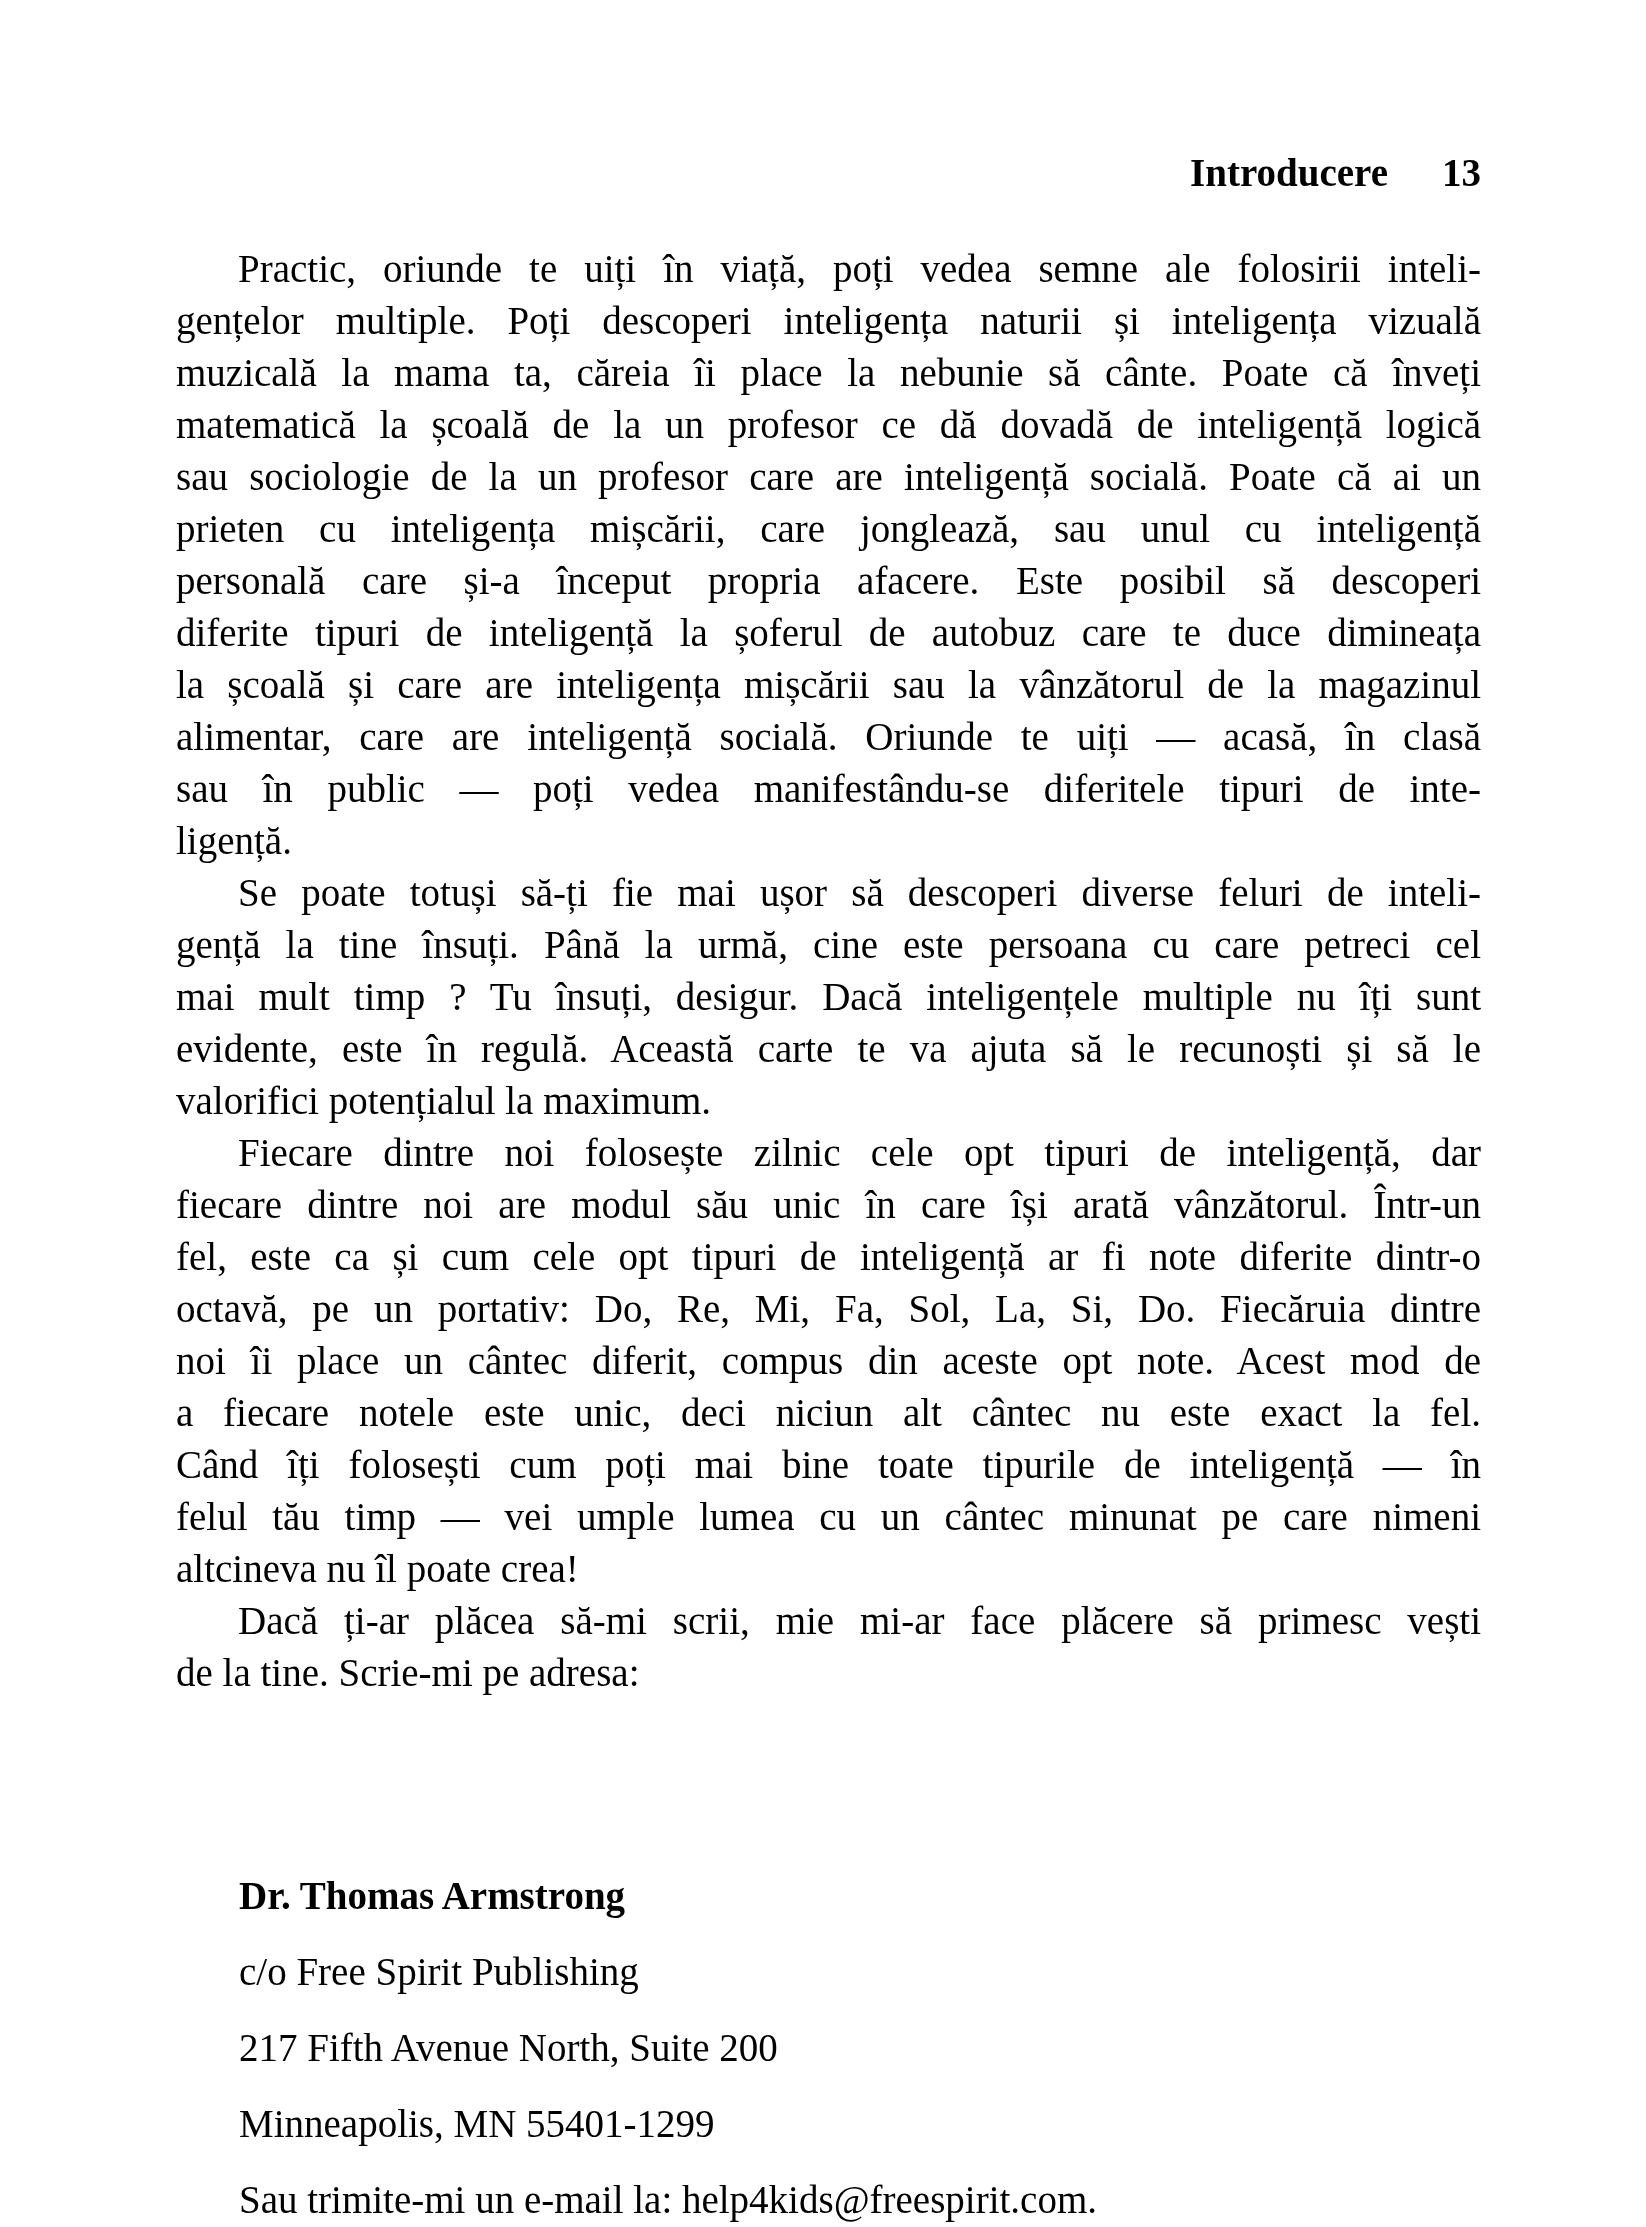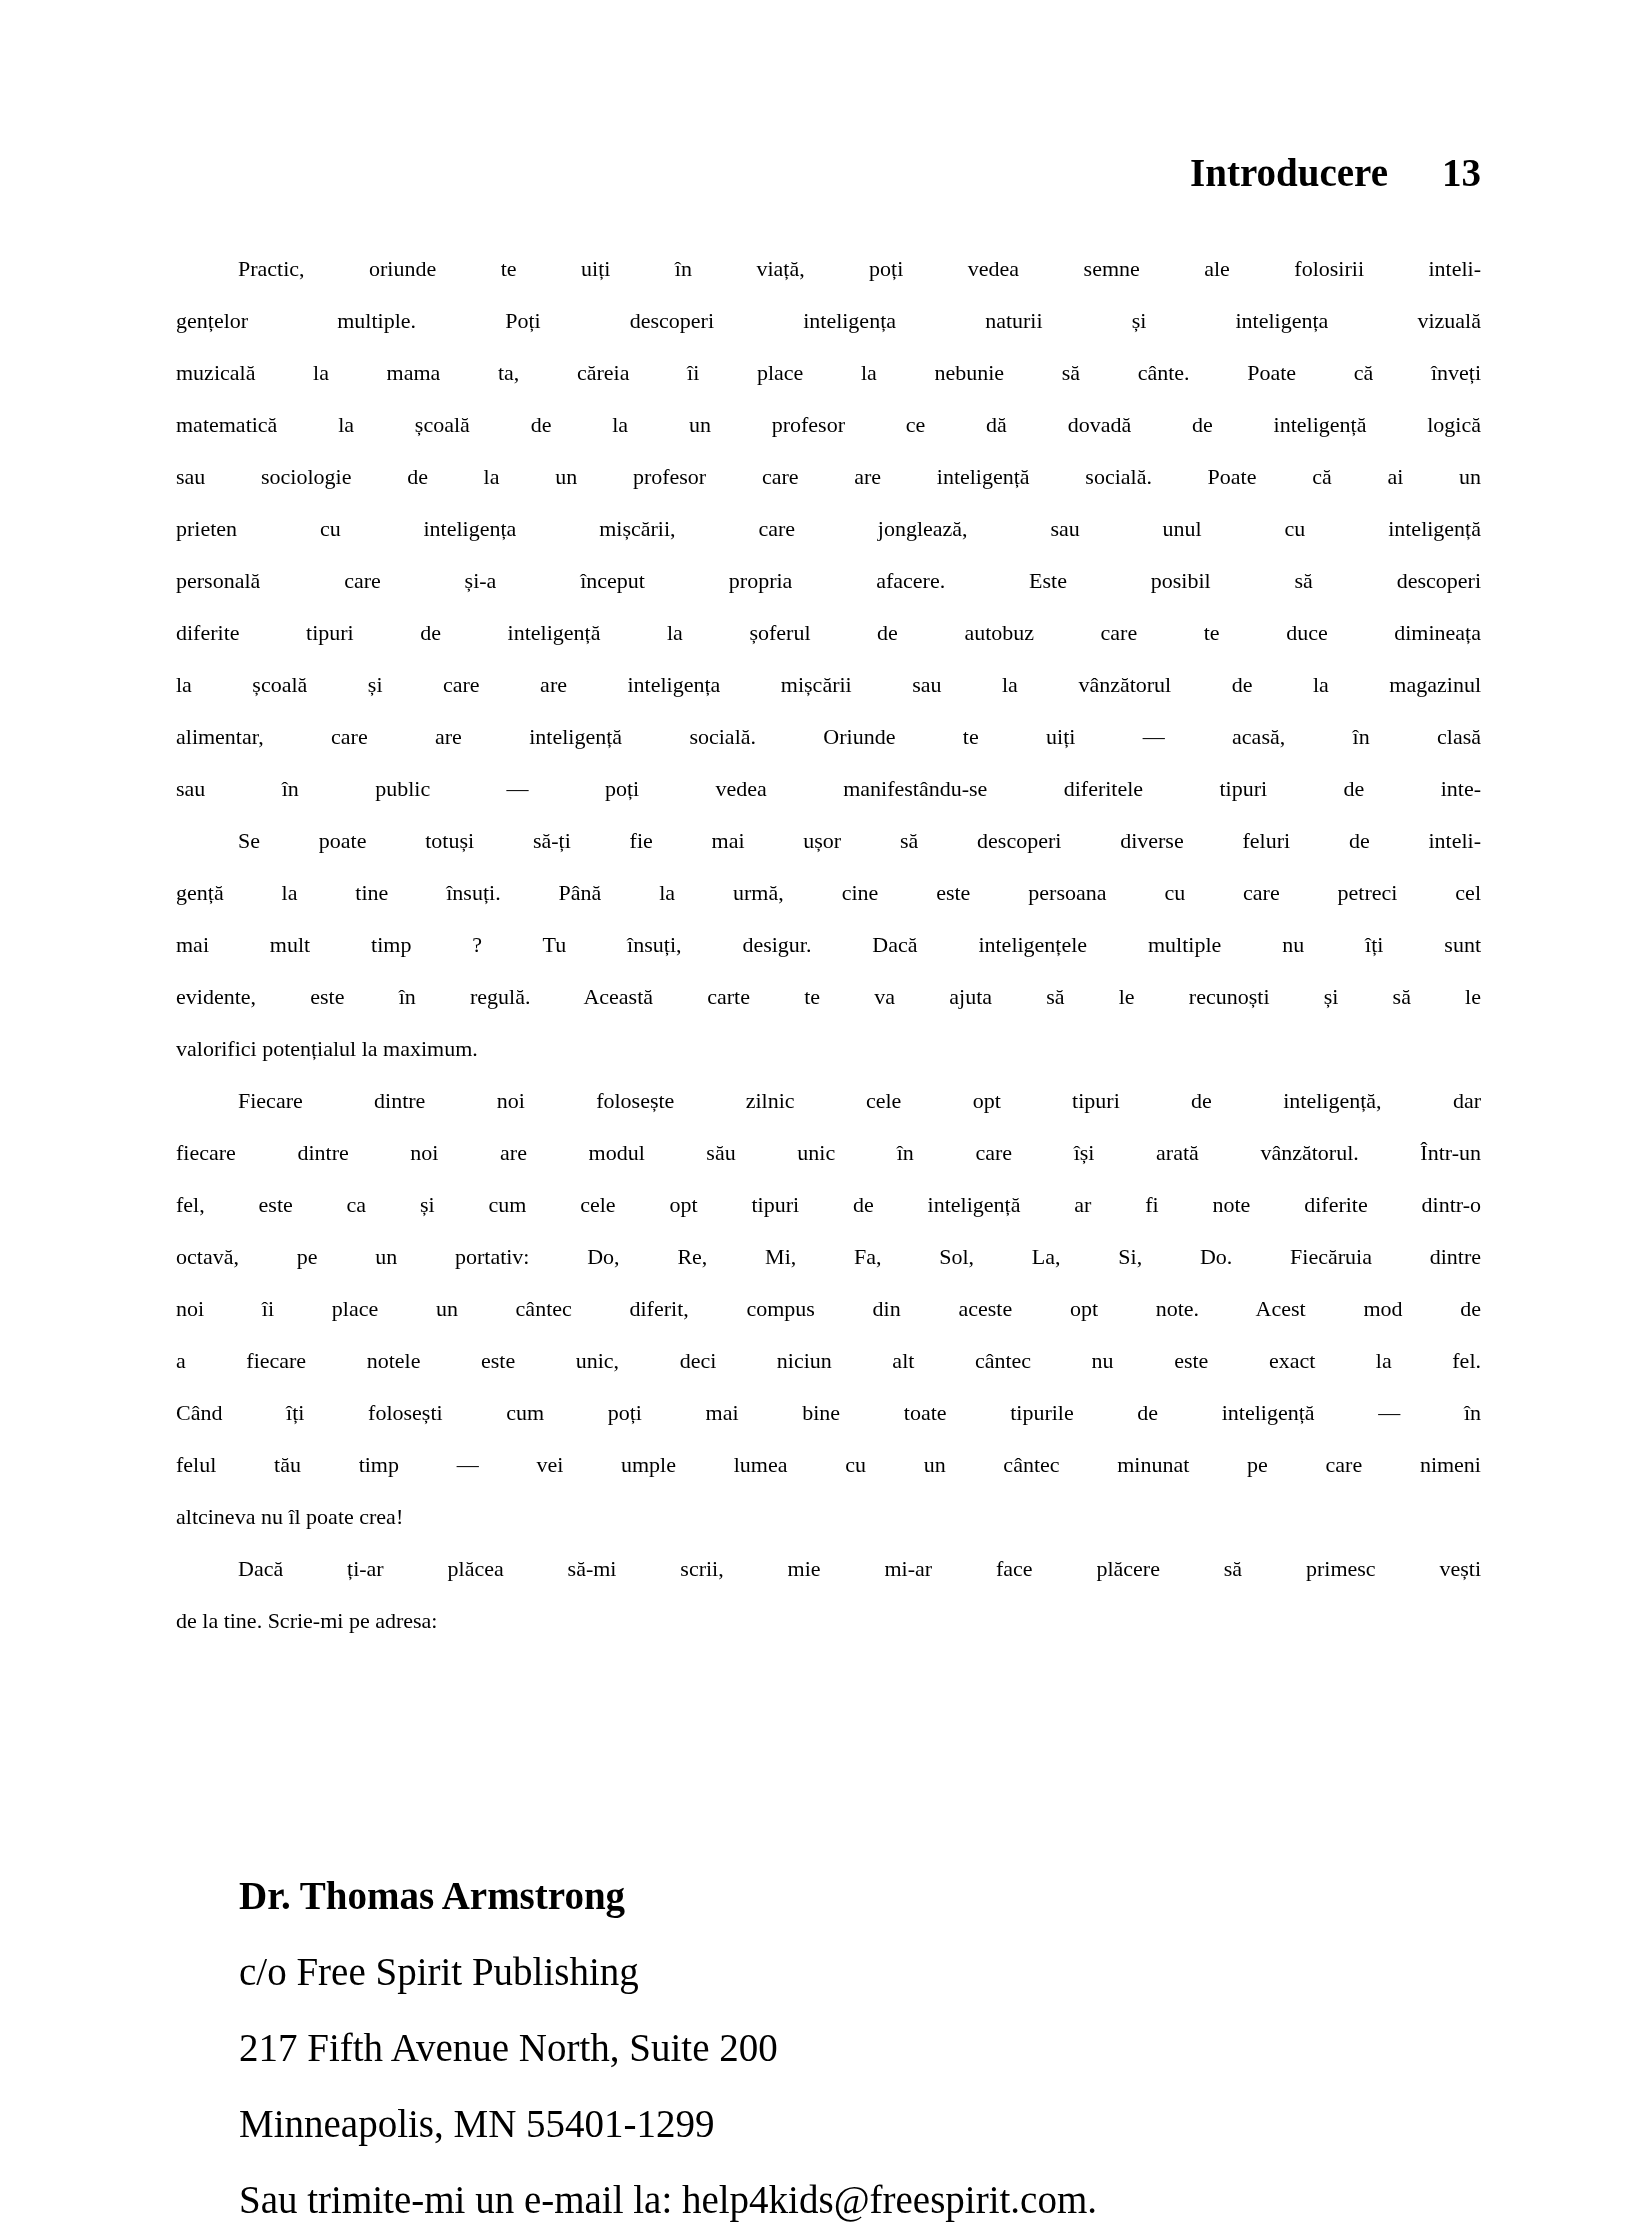--- a/index.html
+++ b/index.html
@@ -29,21 +29,21 @@
     white-space: nowrap;
   }
   .running-header .header-title {
     margin-right: 54px;
   }
   .body-text {
     position: absolute;
     top: 243px;
     left: 176px;
     width: 1305px;
-    font-size: 22px;
+    font-size: 39px;
     line-height: 52px;
   }
   .body-text .line {
     text-align: justify;
     text-align-last: justify;
     white-space: normal;
     height: 52px;
     overflow: visible;
   }
   .body-text .line.indent {
@@ -81,20 +81,21 @@
       <div class="line">gențelor multiple. Poți descoperi inteligența naturii și inteligența vizuală</div>
       <div class="line">muzicală la mama ta, căreia îi place la nebunie să cânte. Poate că înveți</div>
       <div class="line">matematică la școală de la un profesor ce dă dovadă de inteligență logică</div>
       <div class="line">sau sociologie de la un profesor care are inteligență socială. Poate că ai un</div>
       <div class="line">prieten cu inteligența mișcării, care jonglează, sau unul cu inteligență</div>
       <div class="line">personală care și-a început propria afacere. Este posibil să descoperi</div>
       <div class="line">diferite tipuri de inteligență la șoferul de autobuz care te duce dimineața</div>
       <div class="line">la școală și care are inteligența mișcării sau la vânzătorul de la magazinul</div>
       <div class="line">alimentar, care are inteligență socială. Oriunde te uiți — acasă, în clasă</div>
       <div class="line">sau în public — poți vedea manifestându-se diferitele tipuri de inte-</div>
+      <div class="line last">ligență.</div>
       <div class="line indent">Se poate totuși să-ți fie mai ușor să descoperi diverse feluri de inteli-</div>
       <div class="line">gență la tine însuți. Până la urmă, cine este persoana cu care petreci cel</div>
       <div class="line">mai mult timp ? Tu însuți, desigur. Dacă inteligențele multiple nu îți sunt</div>
       <div class="line">evidente, este în regulă. Această carte te va ajuta să le recunoști și să le</div>
       <div class="line last">valorifici potențialul la maximum.</div>
       <div class="line indent">Fiecare dintre noi folosește zilnic cele opt tipuri de inteligență, dar</div>
       <div class="line">fiecare dintre noi are modul său unic în care își arată vânzătorul. Într-un</div>
       <div class="line">fel, este ca și cum cele opt tipuri de inteligență ar fi note diferite dintr-o</div>
       <div class="line">octavă, pe un portativ: Do, Re, Mi, Fa, Sol, La, Si, Do. Fiecăruia dintre</div>
       <div class="line">noi îi place un cântec diferit, compus din aceste opt note. Acest mod de</div>

